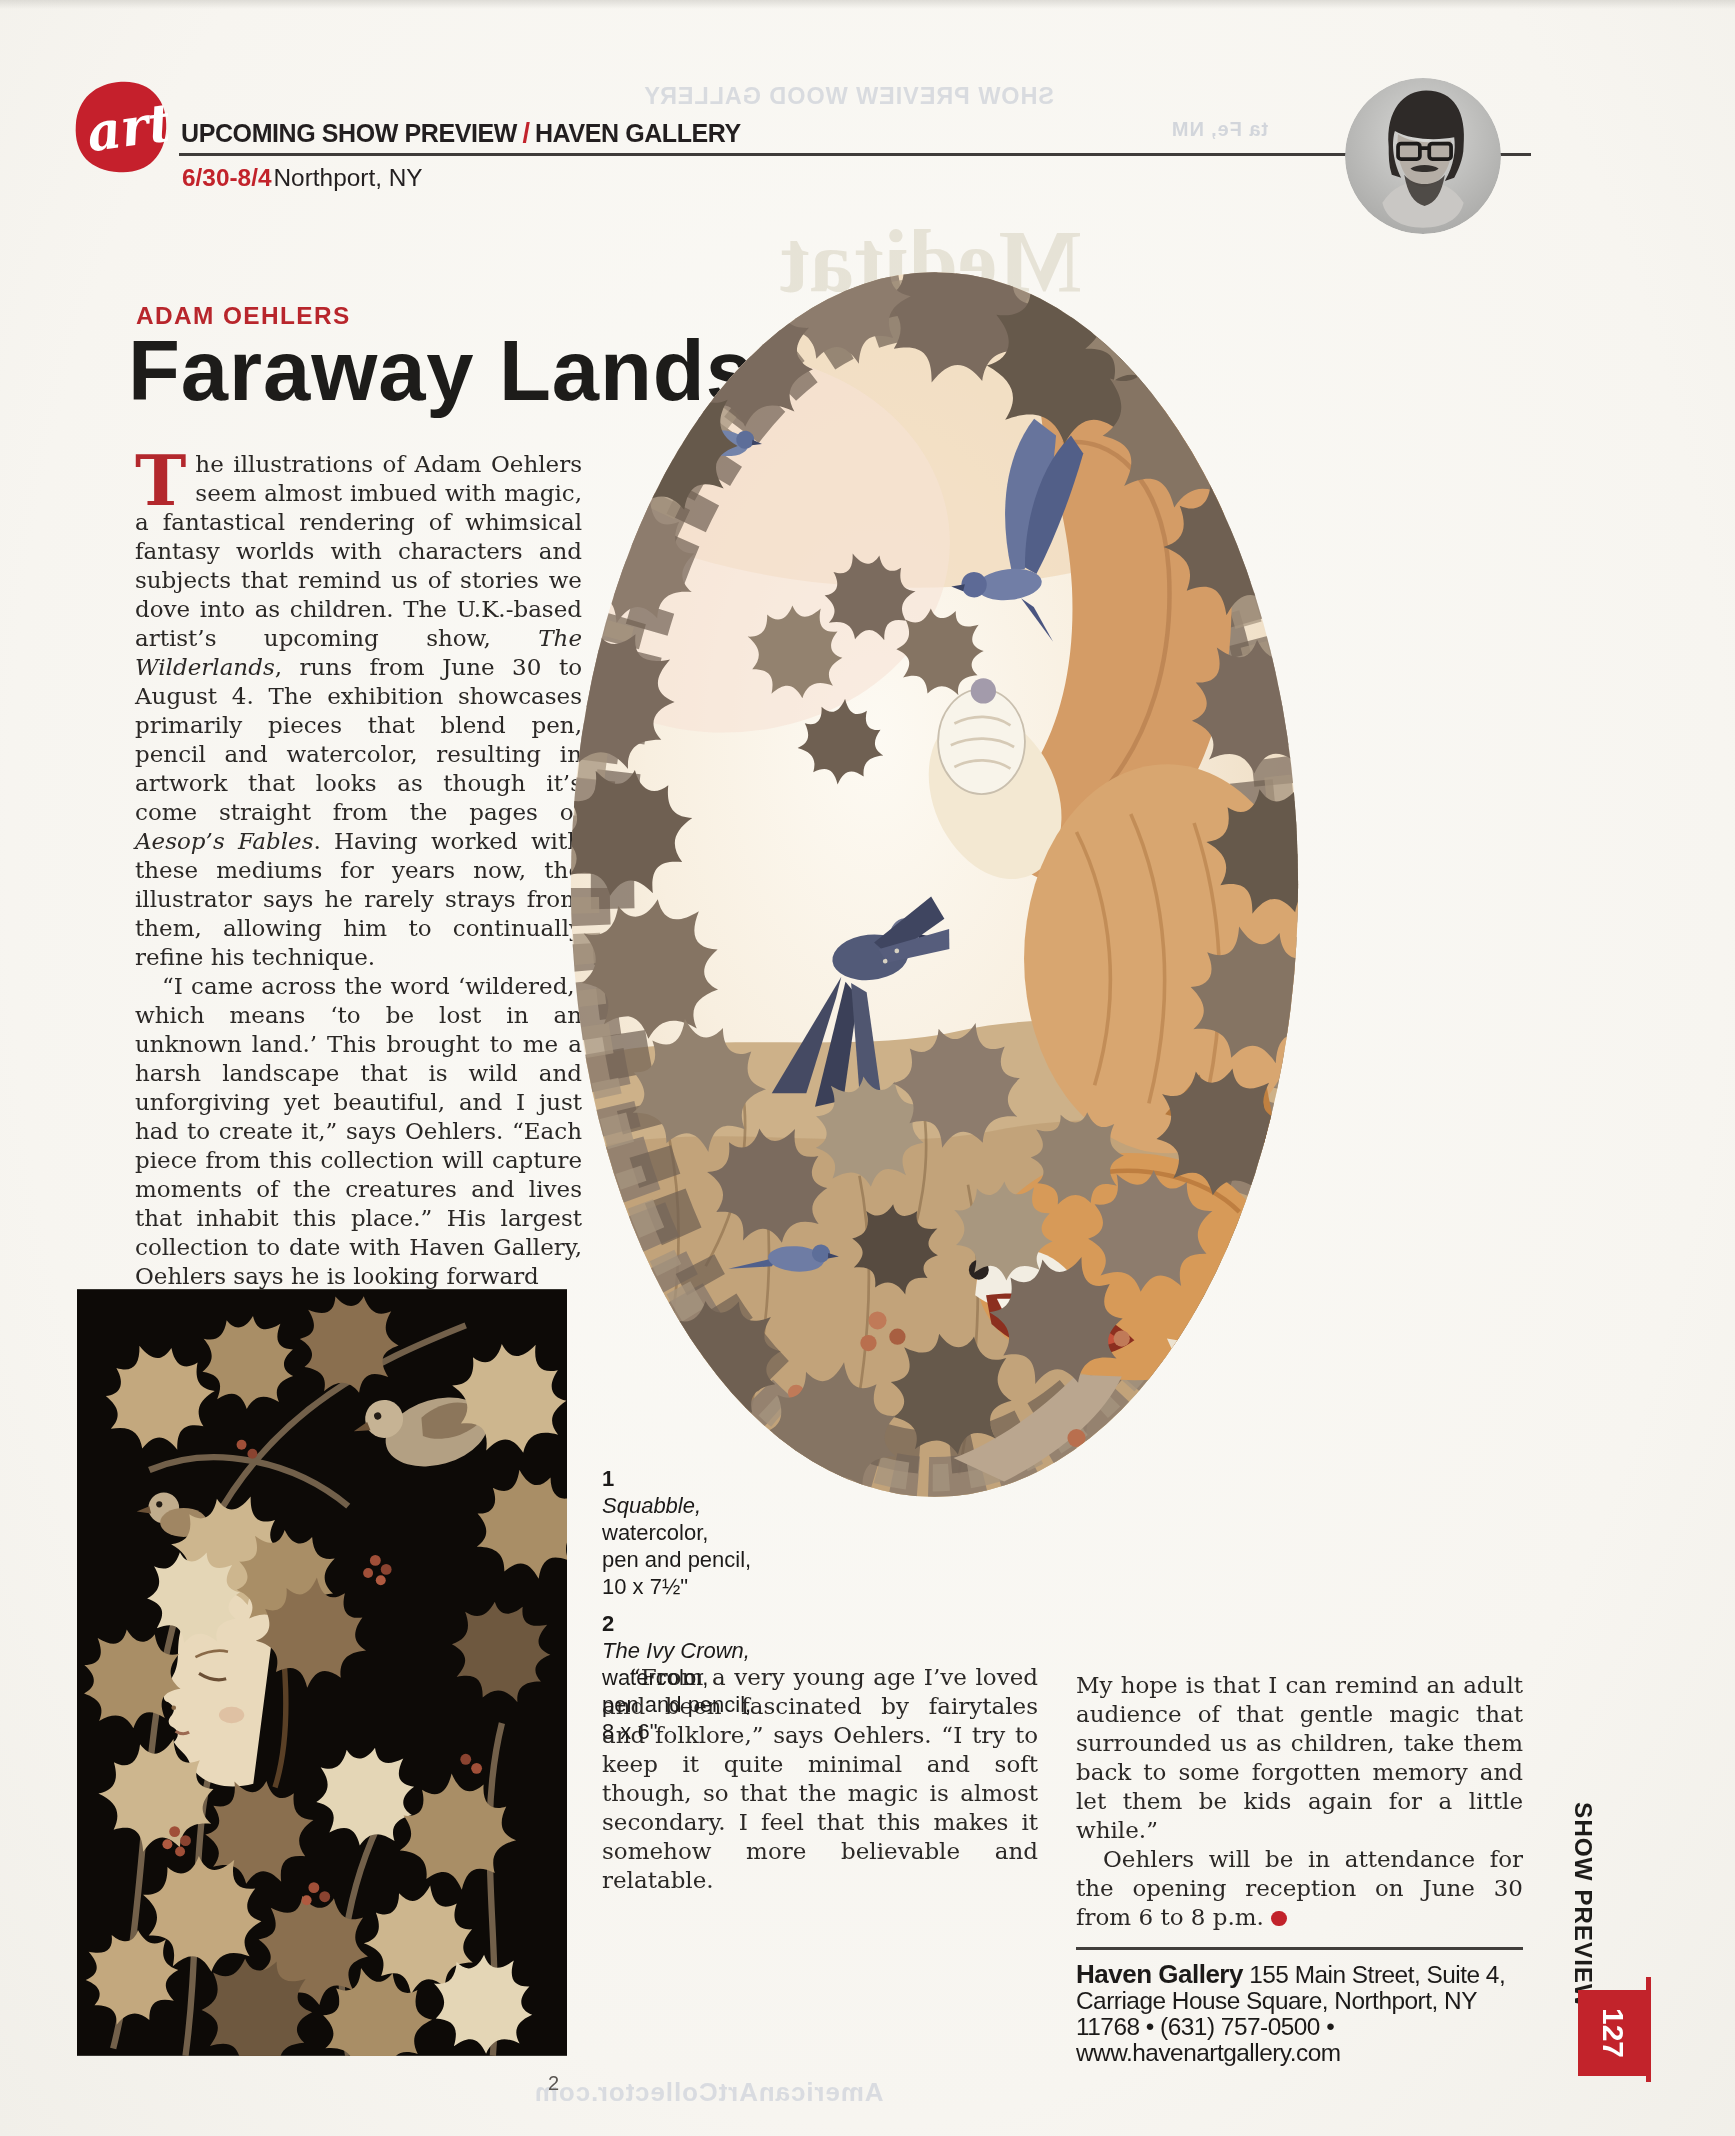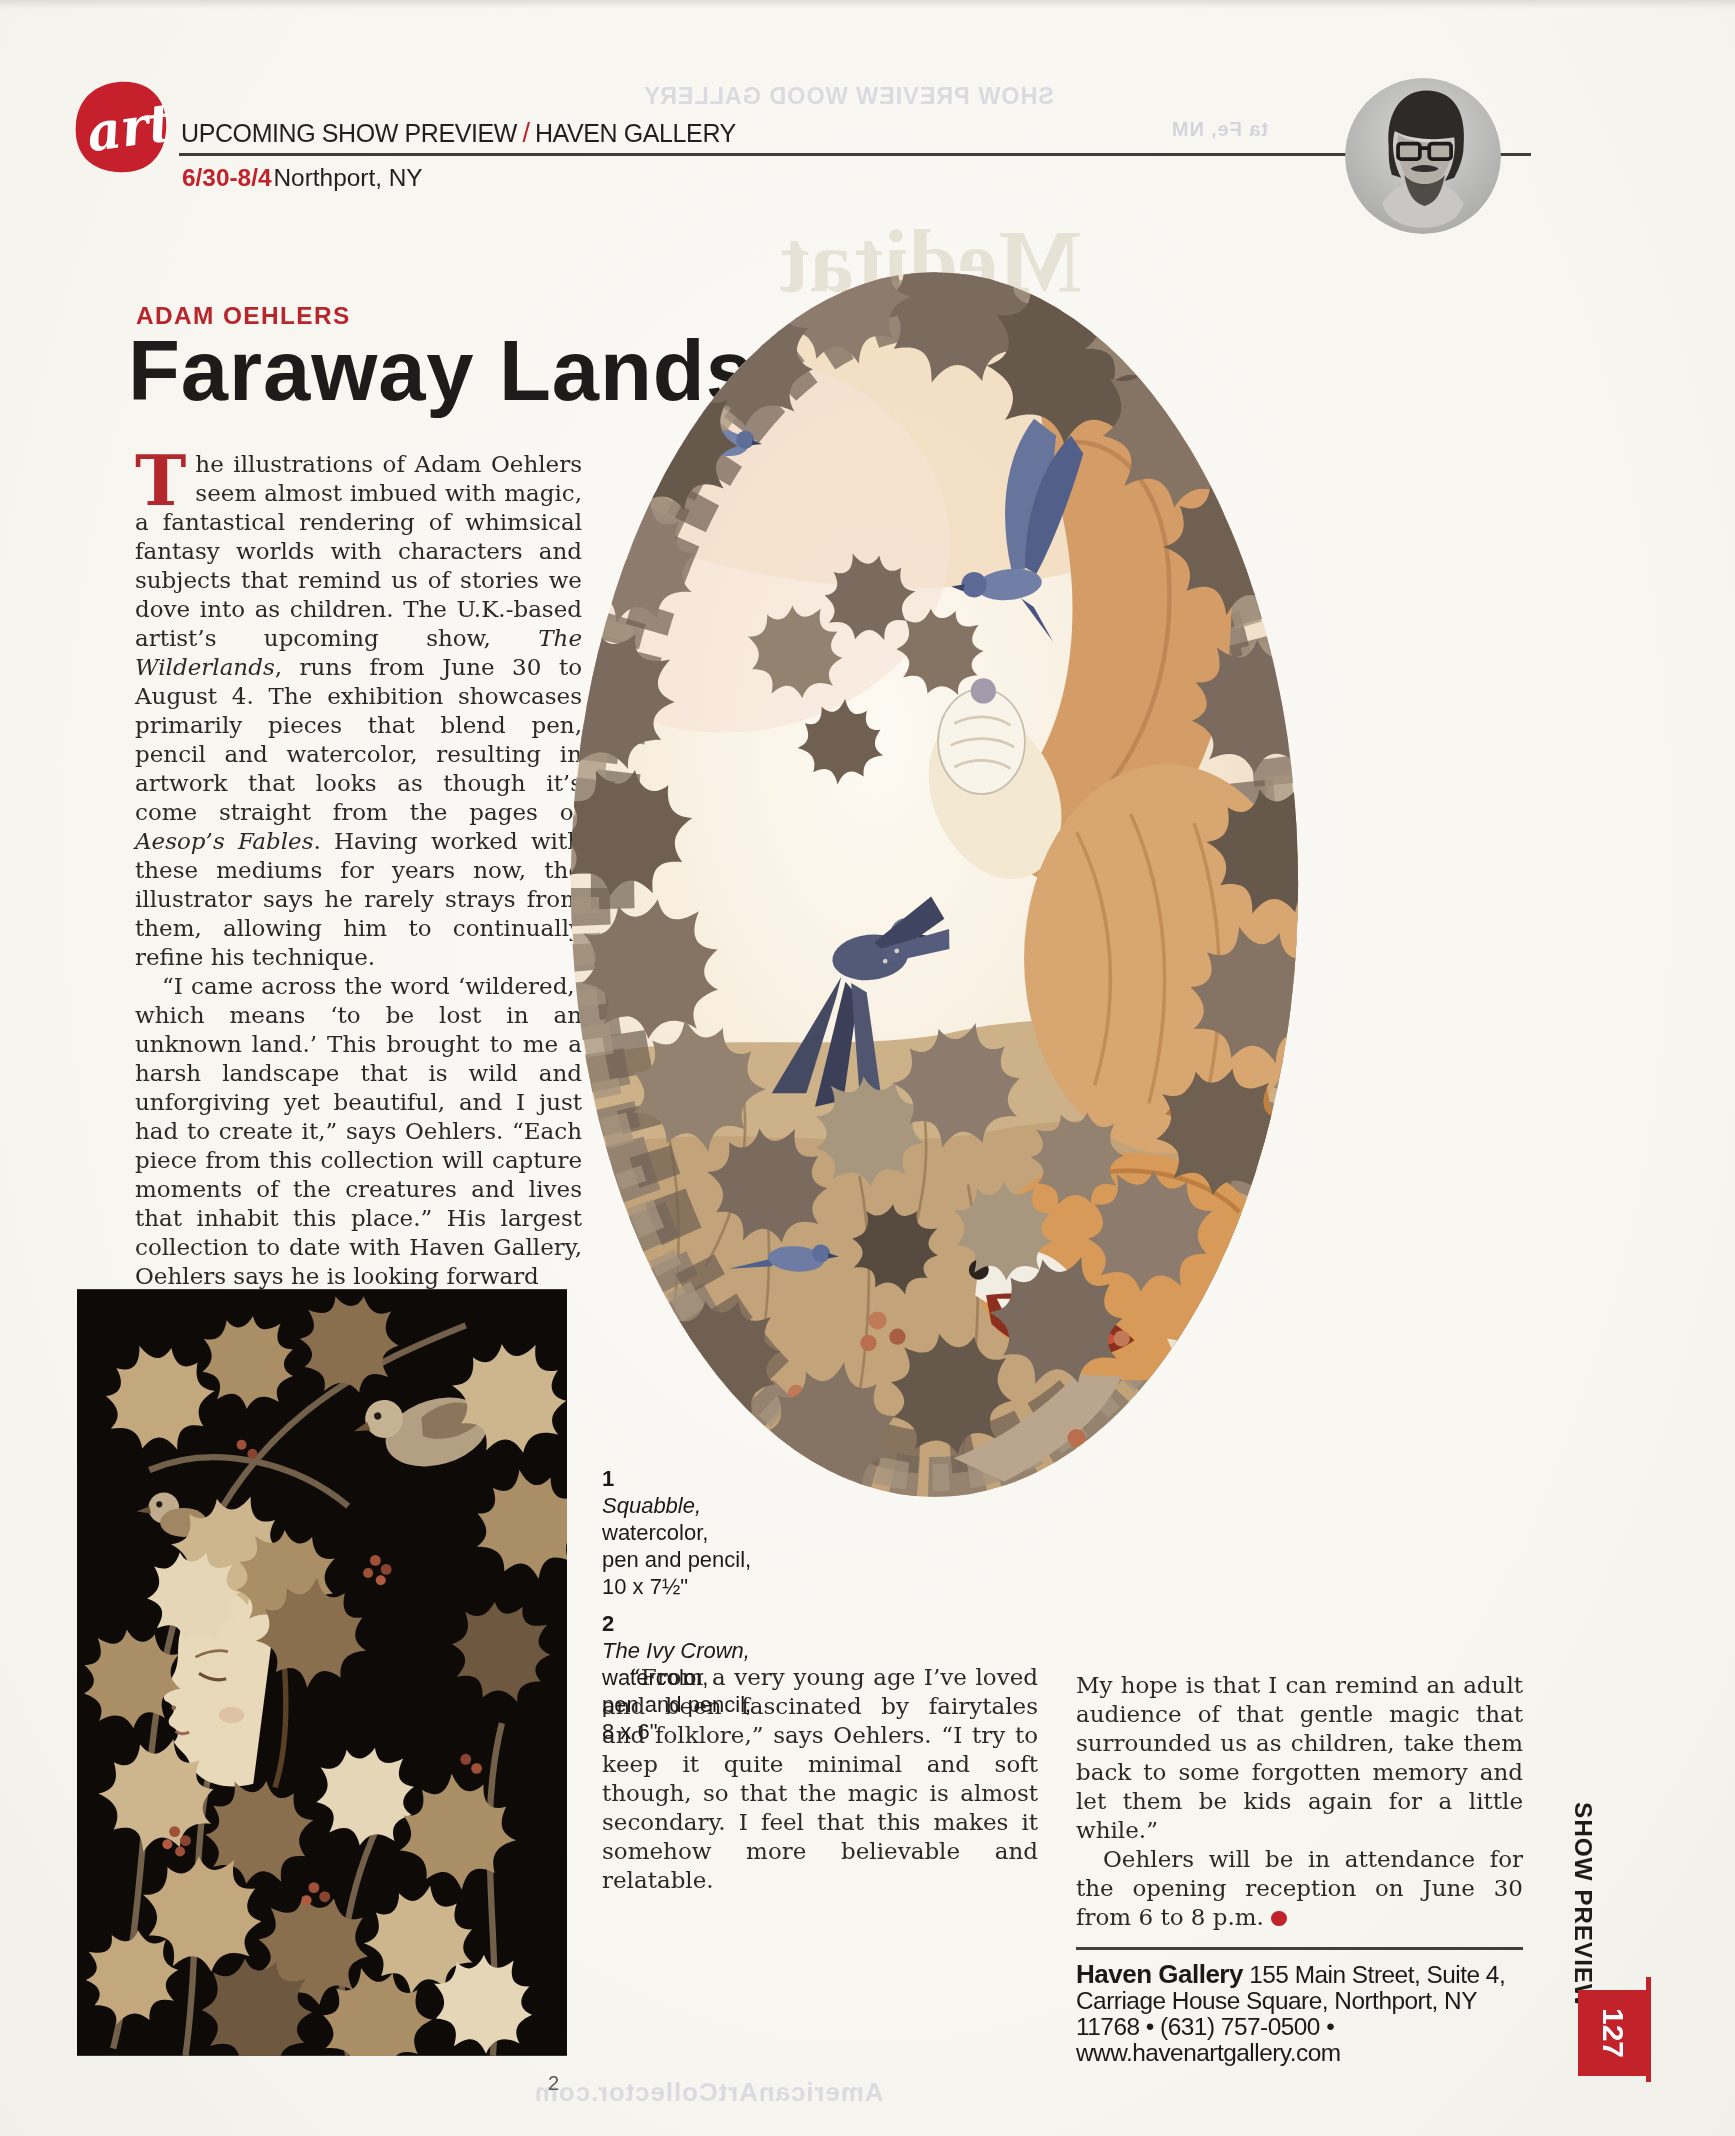--- a/index.html
+++ b/index.html
@@ -8,21 +8,21 @@
     position:relative; width:1735px; height:2137px; overflow:hidden;
     background:
       radial-gradient(ellipse at 50% 40%, #fbfaf6 0%, #f7f5f0 70%, #f1efe9 100%);
     font-family:"Liberation Sans", sans-serif;
     color:#231f20;
   }
   .page::before{content:""; position:absolute; left:0; top:0; width:100%; height:9px;
     background:linear-gradient(#d8d6d0, rgba(216,214,208,0)); opacity:.8;}
   
   .logo{position:absolute; left:74px; top:80px; width:94px; height:94px; z-index:3;}
-  .kicker-line{position:absolute; left:181px; top:118px; font-weight:normal;
+  .kicker-line{position:absolute; left:181px; top:118px; font-weight:bold;
     font-size:25px; letter-spacing:-0.4px; white-space:nowrap; z-index:2;text-align:right;}
   .kicker-line .slash{color:#c2232b; padding:0 5.4px; font-size:27px;}
   .header-rule{position:absolute; left:179px; top:153px; width:1352px; height:2.7px;
     background:#3f3c3a; z-index:1;}
   .dateline{position:absolute; left:182px; top:164px; font-size:24.4px; z-index:2;}
   .dateline .dates{color:#c2232b; font-weight:bold; margin-right:2px;}
   .portrait{position:absolute; left:1345px; top:78px; width:156px; height:156px;
     border-radius:50%; overflow:hidden; z-index:3;}
   
   .ghost{position:absolute; transform:scaleX(-1); font-weight:bold;

